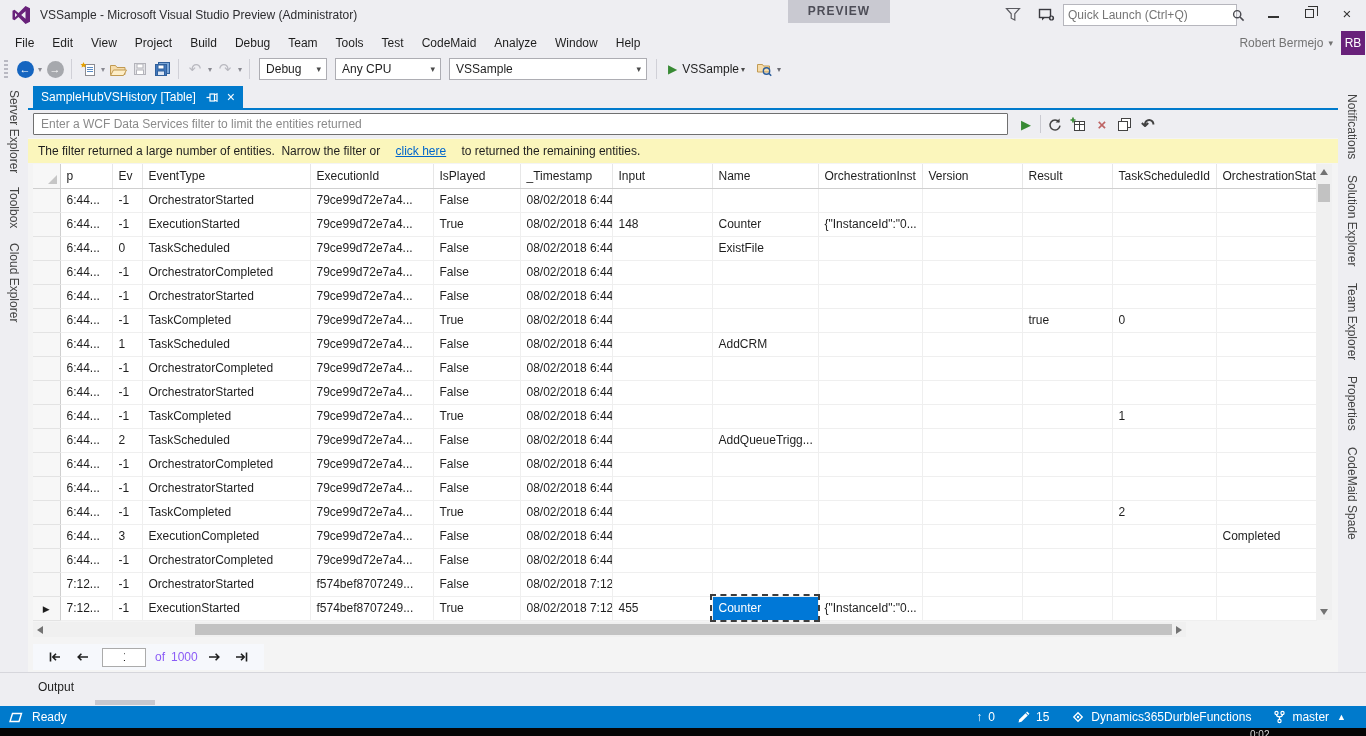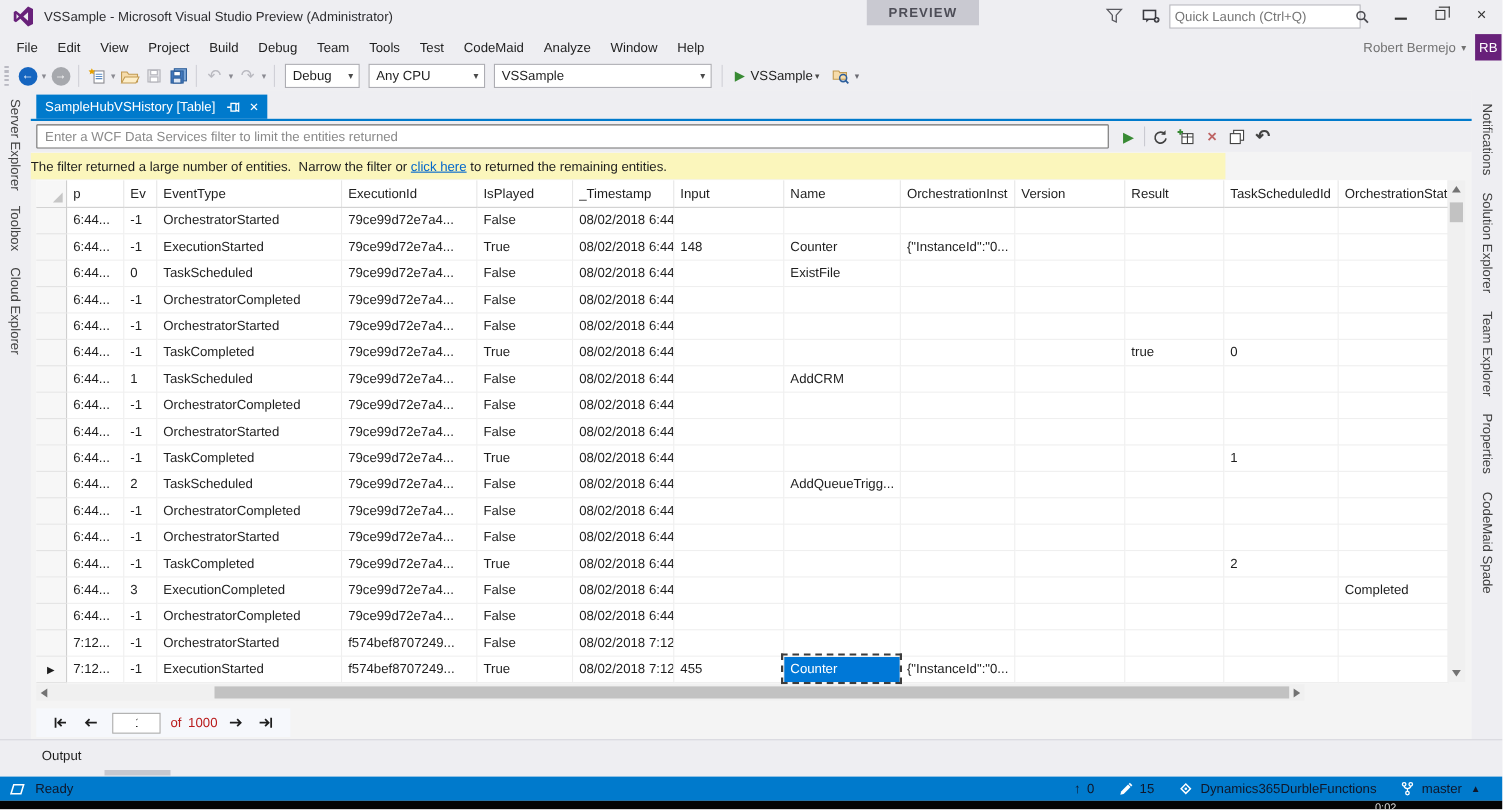--- a/index.html
+++ b/index.html
@@ -67,21 +67,21 @@
   .filter-row { position:absolute; left:0; top:28px; width:1310px; height:28px; background:#eeeef2; }
   .filter-input { position:absolute; left:5px; top:3px; width:975px; height:22px; border:1px solid #707070; border-radius:1px;
     font:12px "Liberation Sans",sans-serif; padding:0 7px; color:#1e1e1e; background:#fff; }
   .filter-input::placeholder { color:#8a8a8a; }
   .fbtn { position:absolute; top:4px; width:20px; height:20px; display:flex; align-items:center; justify-content:center; }
   .fsep { position:absolute; top:5px; width:1px; height:18px; background:#cacad1; }
   .run-tri { color:#388a34; font-size:13px; }
   .del-x { color:#be6464; font-size:15px; font-weight:bold; }
   .undo-gl { color:#424242; font-size:16px; font-weight:bold; }
 
-  .infobar { position:absolute; left:0; top:57px; width:1086px; height:24px; background:#fbf6bc; display:flex; align-items:center; white-space:pre; }
+  .infobar { position:absolute; left:0; top:57px; width:1310px; height:24px; background:#fbf6bc; display:flex; align-items:center; padding-left:10px; white-space:pre;gap:12px; }
   .infobar a { color:#0066cc; text-decoration:underline; cursor:pointer; }
 
   
   #grid { position:absolute; left:5px; top:82px; border-collapse:collapse; table-layout:fixed; background:#fff; }
   #grid th, #grid td { height:24px; padding:0 8px 0 6px; text-align:left; font-weight:normal; white-space:nowrap; overflow:hidden; }
   #grid th { background:#ffffff; border-bottom:1px solid #cfcfcf; border-right:1px solid #e7e7e7; color:#1e1e1e; }
   #grid td { background:#fff; border-bottom:1px solid #efefef; border-right:1px solid #efefef; }
   #grid td.rowhdr { background:#f7f7f7; border-right:1px solid #cfcfcf; border-bottom:1px solid #e3e3e3; text-align:center; padding:0; }
   #grid th.rowhdr-h { background:#f7f7f7; border-right:1px solid #cfcfcf; position:relative; }
   .selectall-tri { position:absolute; right:3px; bottom:4px; width:0; height:0; border-bottom:9px solid #c6c6c6; border-left:9px solid transparent; }
@@ -96,28 +96,28 @@
   .arr.down  { left:4px; bottom:5px; border-left:4px solid transparent; border-right:4px solid transparent; border-top:6px solid #737373; }
   .hscroll { position:absolute; left:5px; top:540px; width:1153px; height:15px; background:#f0f0f0; }
   .hthumb { position:absolute; left:162px; top:2px; width:977px; height:11px; background:#c2c2c2; }
   .arr.left  { left:4px; top:4px;  border-top:4px solid transparent; border-bottom:4px solid transparent; border-right:6px solid #737373; }
   .arr.right { right:4px; top:4px; border-top:4px solid transparent; border-bottom:4px solid transparent; border-left:6px solid #737373; }
 
   
   .pager { position:absolute; left:5px; top:562px; height:26px; display:flex; align-items:center; background:#f6f8fc; padding:0 8px; }
   .pgbtn { display:flex; align-items:center; margin:0 7px; }
   .pager input { width:44px; height:19px; border:1px solid #ababab; font:12px "Liberation Sans",sans-serif; padding:0 20px; margin:0 6px; color:#1e1e1e; }
-  .pgtext { margin:0 3px; color:#b91c1c; }
+  .pgtext { margin:0 3px; color:#8b5cf6; }
 
   
   .output-area { position:absolute; left:0; top:672px; width:1366px; height:34px; background:#eeeef2; border-top:1px solid #d6d6dc; }
   .output-title { position:absolute; left:38px; top:7px; color:#1e1e1e; }
   .gripper { position:absolute; left:95px; top:27px; width:60px; height:5px; background:#c8c8cf; }
 
-  .statusbar { position:absolute; left:0; top:706px; width:1366px; height:22px; background:#007acc; color:#0f172a; display:flex; align-items:center; }
+  .statusbar { position:absolute; left:0; top:706px; width:1366px; height:22px; background:#007acc; color:#ffffff; display:flex; align-items:center; }
   .sb-left { display:flex; align-items:center; padding-left:8px; gap:8px; }
   .sb-right { margin-left:auto; display:flex; align-items:center; gap:10px; padding-right:14px; }
   .sb-group { display:flex; align-items:center; gap:6px; padding:0 6px; }
   .sb-caret { font-size:9px; margin-left:2px; }
 
   .rec-strip { position:absolute; left:0; top:728px; width:1366px; height:8px; background:#050505; overflow:hidden; }
   .rec-strip span { position:absolute; left:1250px; top:1px; color:#d9d9d9; font-size:10px; }
 
   svg { display:block; }
 </style>

